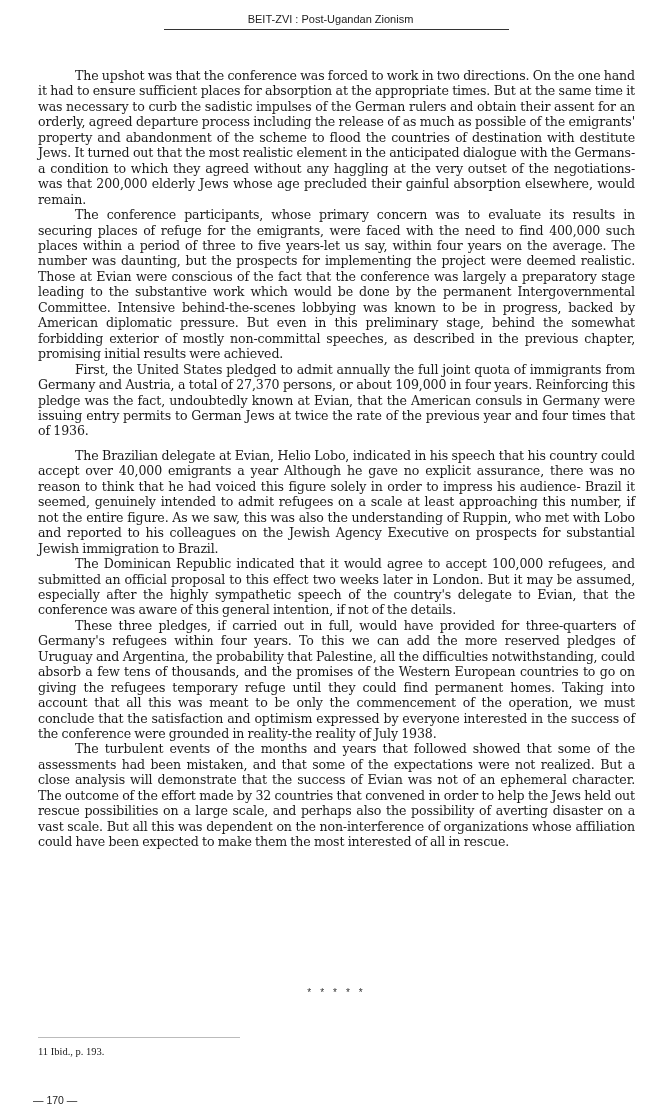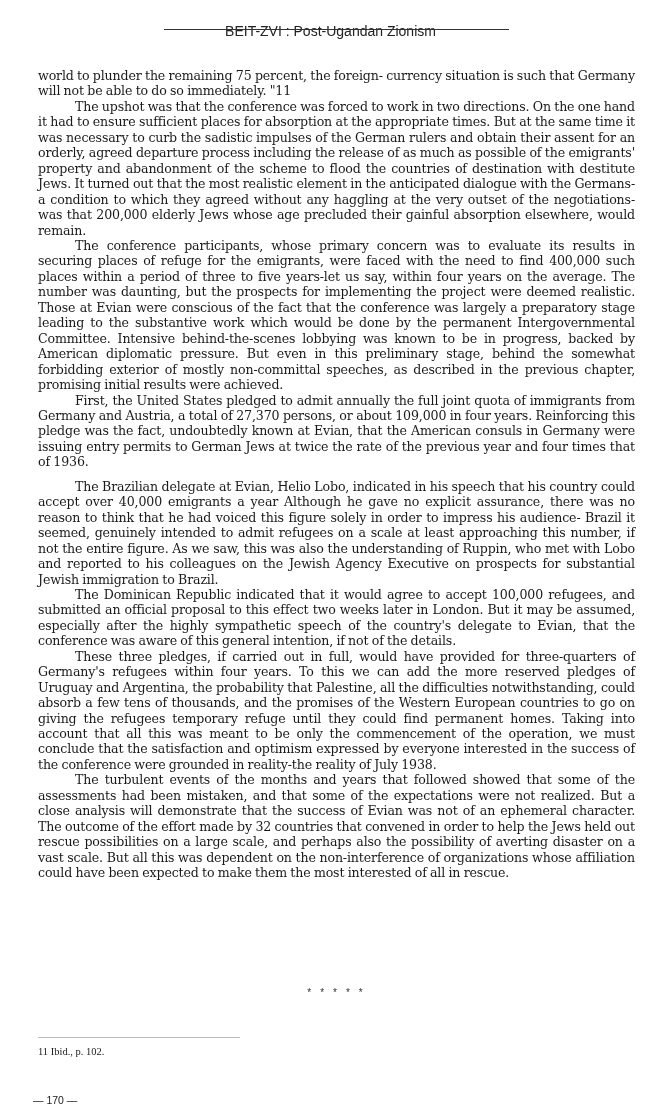--- a/index.html
+++ b/index.html
@@ -1,19 +1,19 @@
 <!DOCTYPE html>
 <html><head>
 <meta charset="utf-8">
 <style>
   html, body { margin: 0; padding: 0; background: #ffffff; }
   body { width: 661px; height: 1118px; position: relative; overflow: hidden; color: #1a1a1a; }
   .running-head {
-    position: absolute; top: 23px; left: 0; width: 661px; text-align: center;
-    font-family: "Liberation Sans", sans-serif; font-size: 14px; color: #222;
+    position: absolute; top: 13px; left: 0; width: 661px; text-align: center;
+    font-family: "Liberation Sans", sans-serif; font-size: 11px; color: #222;
   }
   .head-rule {
     position: absolute; top: 29px; left: 164px; width: 345px; height: 0;
     border-top: 1px solid #333;
   }
   .body-text {
     position: absolute; top: 68px; left: 38px; width: 597px;
     font-family: "DejaVu Serif", serif; font-size: 12.6px; line-height: 15.45px;
     text-align: justify; letter-spacing: -0.15px; word-spacing: -0.5px;
   }
@@ -38,28 +38,27 @@
     font-family: "Liberation Sans", sans-serif; font-size: 10.5px; color: #222; padding-left: 33px;
   }
 </style>
 </head>
 <body>
 
 <div class="running-head">BEIT-ZVI : Post-Ugandan Zionism</div>
 <div class="head-rule"></div>
 
 <div class="body-text">
-  <p class="noindent">world to plunder the remaining 75 percent, the foreign- currency situation is such that Germany will not be able to do so immediately. "11</p>
   <p>The upshot was that the conference was forced to work in two directions. On the one hand it had to ensure sufficient places for absorption at the appropriate times. But at the same time it was necessary to curb the sadistic impulses of the German rulers and obtain their assent for an orderly, agreed departure process including the release of as much as possible of the emigrants' property and abandonment of the scheme to flood the countries of destination with destitute Jews. It turned out that the most realistic element in the anticipated dialogue with the Germans-a condition to which they agreed without any haggling at the very outset of the negotiations-was that 200,000 elderly Jews whose age precluded their gainful absorption elsewhere, would remain.</p>
   <p>The conference participants, whose primary concern was to evaluate its results in securing places of refuge for the emigrants, were faced with the need to find 400,000 such places within a period of three to five years-let us say, within four years on the average. The number was daunting, but the prospects for implementing the project were deemed realistic. Those at Evian were conscious of the fact that the conference was largely a preparatory stage leading to the substantive work which would be done by the permanent Intergovernmental Committee. Intensive behind-the-scenes lobbying was known to be in progress, backed by American diplomatic pressure. But even in this preliminary stage, behind the somewhat forbidding exterior of mostly non-committal speeches, as described in the previous chapter, promising initial results were achieved.</p>
   <p>First, the United States pledged to admit annually the full joint quota of immigrants from Germany and Austria, a total of 27,370 persons, or about 109,000 in four years. Reinforcing this pledge was the fact, undoubtedly known at Evian, that the American consuls in Germany were issuing entry permits to German Jews at twice the rate of the previous year and four times that of 1936.</p>
   <p class="gap">The Brazilian delegate at Evian, Helio Lobo, indicated in his speech that his country could accept over 40,000 emigrants a year Although he gave no explicit assurance, there was no reason to think that he had voiced this figure solely in order to impress his audience- Brazil it seemed, genuinely intended to admit refugees on a scale at least approaching this number, if not the entire figure. As we saw, this was also the understanding of Ruppin, who met with Lobo and reported to his colleagues on the Jewish Agency Executive on prospects for substantial Jewish immigration to Brazil.</p>
   <p>The Dominican Republic indicated that it would agree to accept 100,000 refugees, and submitted an official proposal to this effect two weeks later in London. But it may be assumed, especially after the highly sympathetic speech of the country's delegate to Evian, that the conference was aware of this general intention, if not of the details.</p>
   <p>These three pledges, if carried out in full, would have provided for three-quarters of Germany's refugees within four years. To this we can add the more reserved pledges of Uruguay and Argentina, the probability that Palestine, all the difficulties notwithstanding, could absorb a few tens of thousands, and the promises of the Western European countries to go on giving the refugees temporary refuge until they could find permanent homes. Taking into account that all this was meant to be only the commencement of the operation, we must conclude that the satisfaction and optimism expressed by everyone interested in the success of the conference were grounded in reality-the reality of July 1938.</p>
   <p>The turbulent events of the months and years that followed showed that some of the assessments had been mistaken, and that some of the expectations were not realized. But a close analysis will demonstrate that the success of Evian was not of an ephemeral character. The outcome of the effort made by 32 countries that convened in order to help the Jews held out rescue possibilities on a large scale, and perhaps also the possibility of averting disaster on a vast scale. But all this was dependent on the non-interference of organizations whose affiliation could have been expected to make them the most interested of all in rescue.</p>
 </div>
 
 <div class="stars">*****</div>
 
 <div class="fn-rule"></div>
-<div class="footnote">11 Ibid., p. 102.</div>
+<div class="footnote">11 Ibid., p. 193.</div>
 
 <div class="page-num">— 170 —</div>
 
 </body></html>

